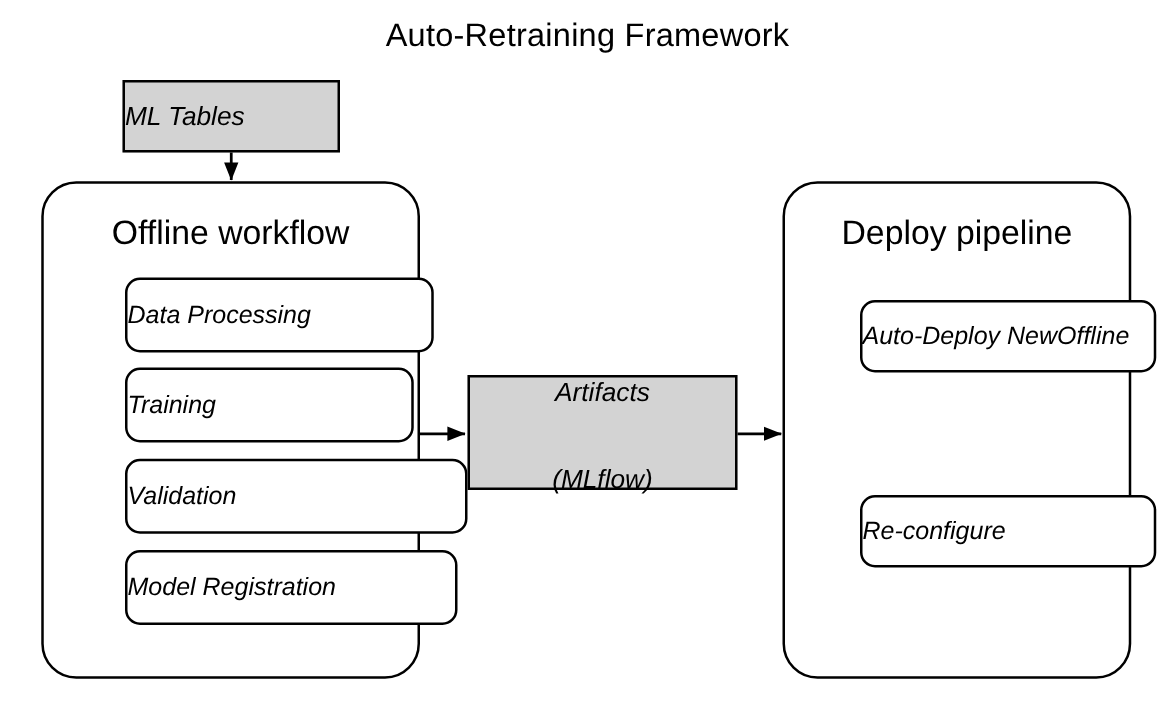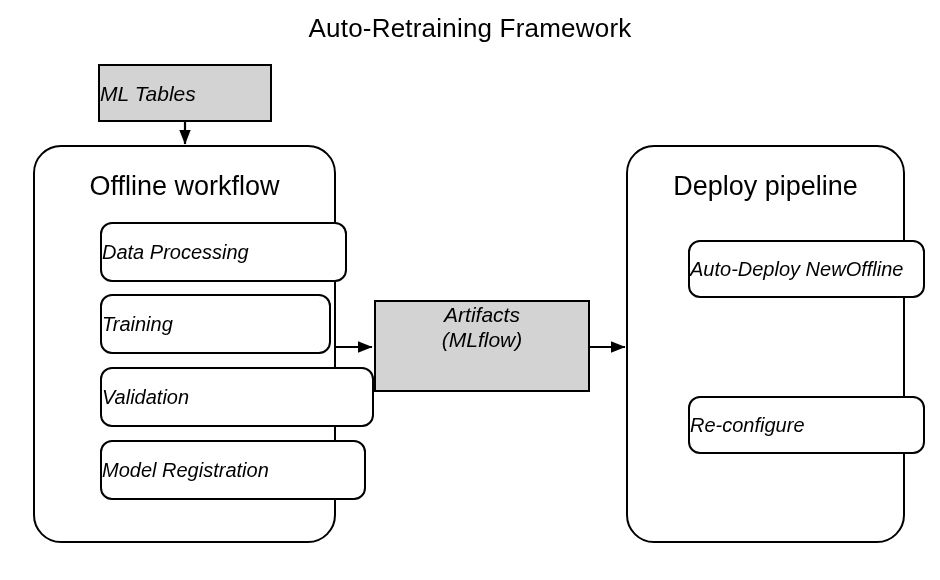--- a/index.html
+++ b/index.html
@@ -111,21 +111,21 @@
   </div>
 
   <div class="node node-round t-md" style="left:60px; top:367px; width:274px; height:60px;">
     <span>Validation</span>
   </div>
 
   <div class="node node-round t-md" style="left:60px; top:440px; width:266px; height:60px;">
     <span>Model Registration</span>
   </div>
 
-  <div class="node node-rect node-filled t-lg" style="left:374px; top:300px; width:216px; height:92px; flex-direction:column;">
+  <div class="node node-rect node-filled t-lg" style="left:374px; top:300px; width:216px; height:92px; flex-direction:column;gap:44px;">
     <span>Artifacts</span>
     <span>(MLflow)</span>
   </div>
 
   <div class="group" style="left:626px; top:145px; width:279px; height:398px;">
     <div class="group-title" style="top:26px;">Deploy pipeline</div>
   </div>
 
   <div class="node node-round t-md" style="left:648px; top:240px; width:237px; height:58px; ">
     <span>Auto-Deploy New</span>

